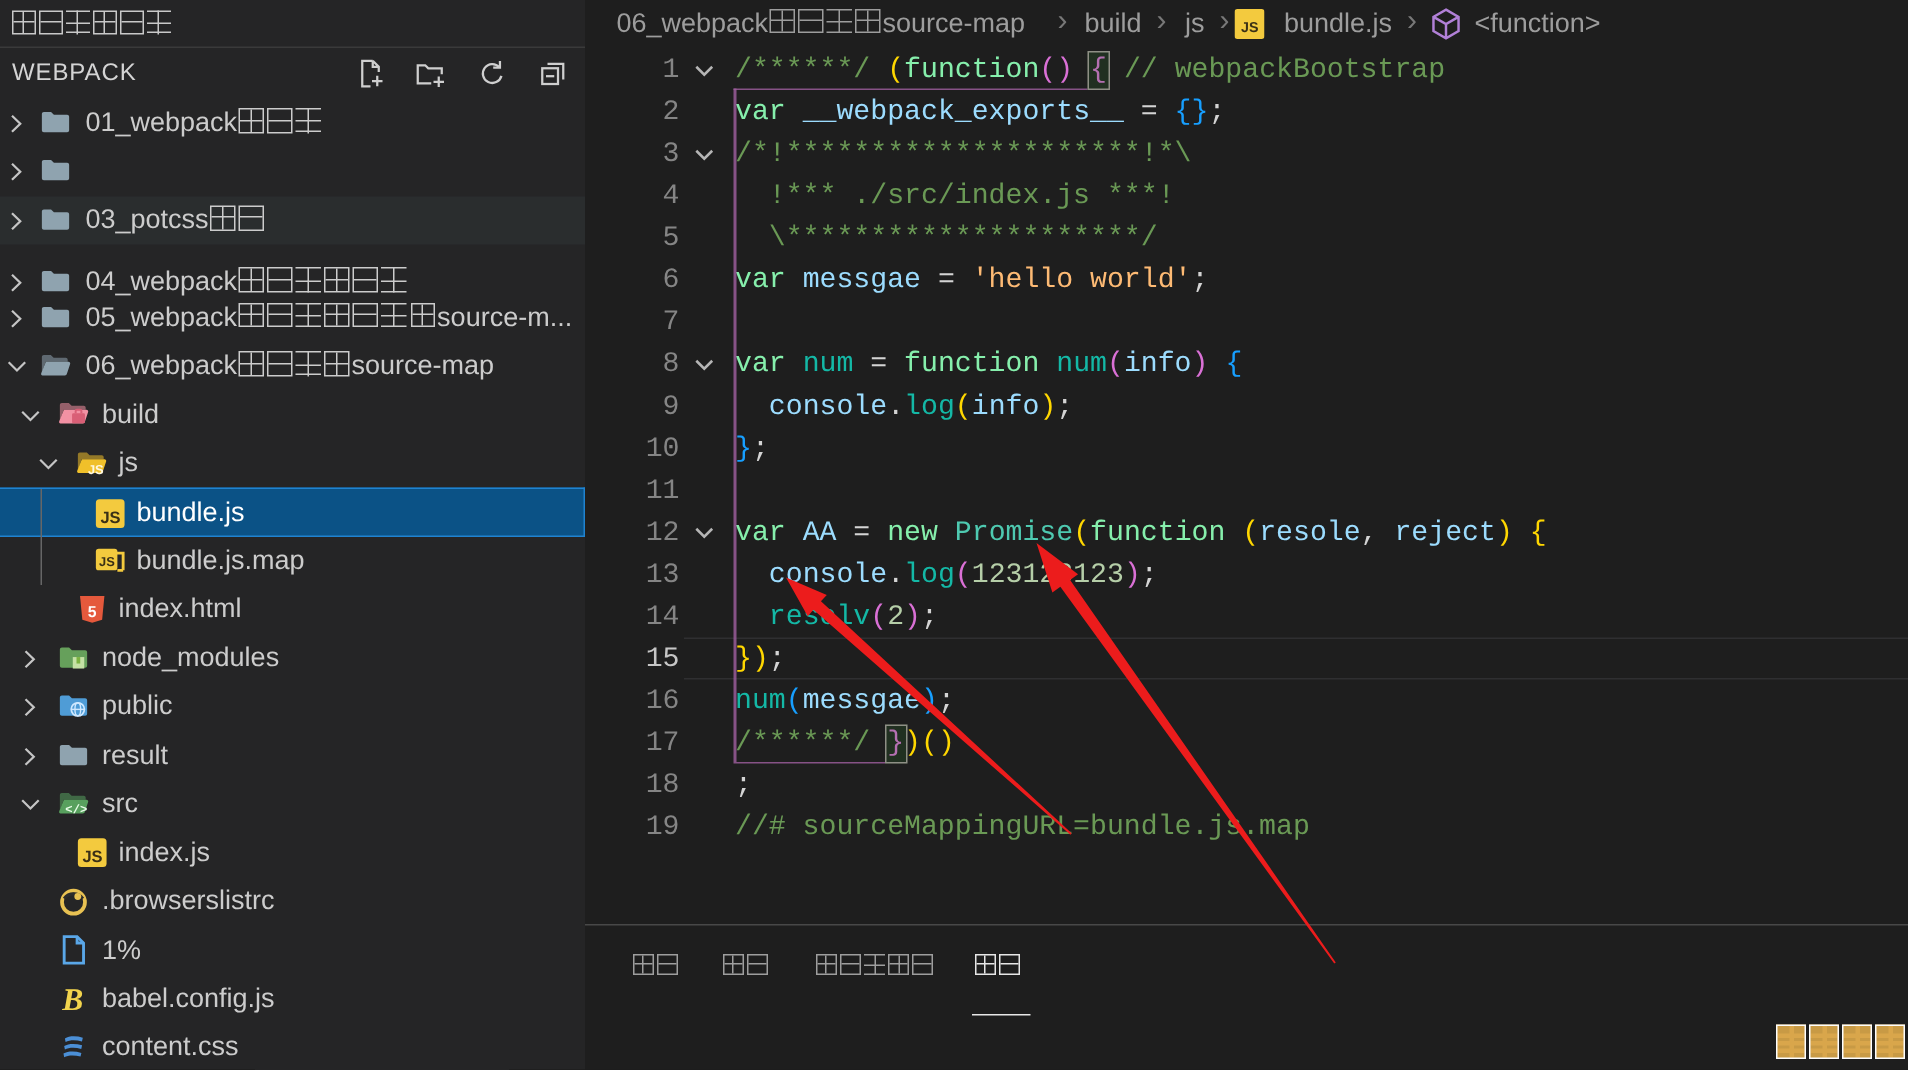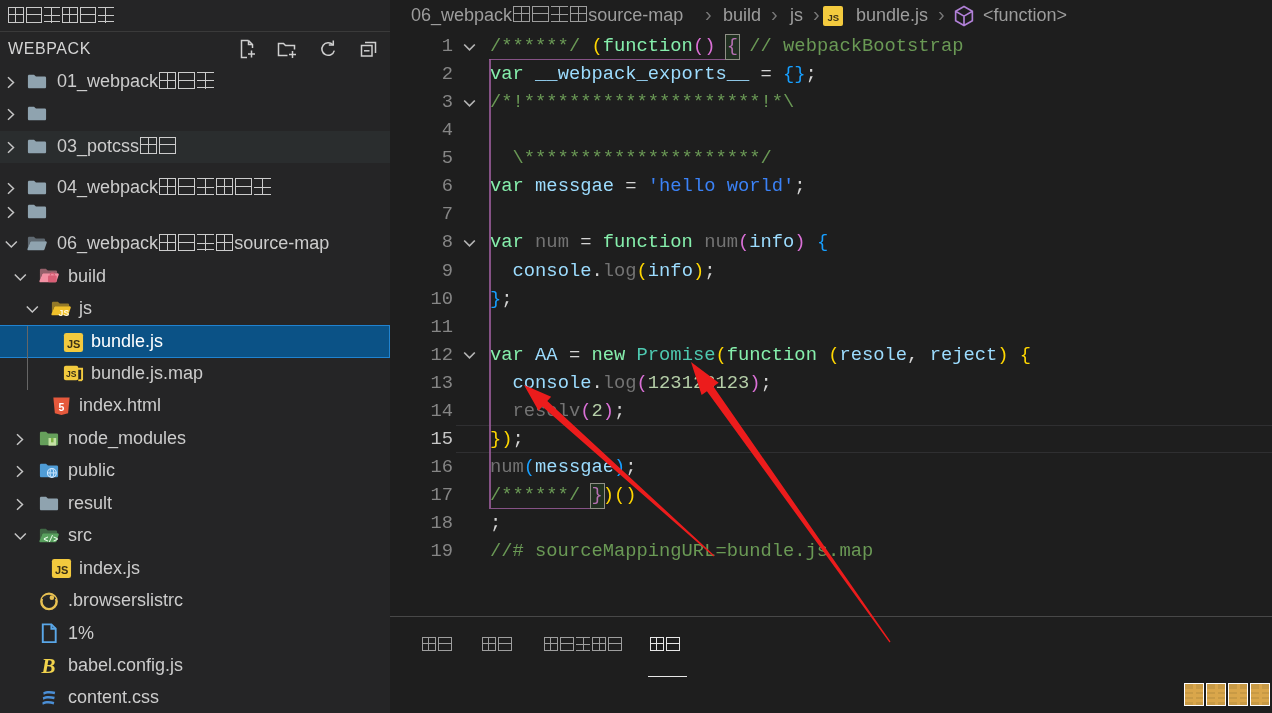--- a/index.html
+++ b/index.html
@@ -20,22 +20,22 @@
 .tlab{position:absolute;top:5.2px;font-size:18px;white-space:nowrap}
 #tguide{position:absolute;left:27px;top:326px;width:1px;height:64px;background:#666}
 #ed{position:absolute;left:390px;top:0;width:882px;height:616px;background:#1e1e1e}
 .bt,.bsep{position:absolute;top:4.5px;font-size:18px;color:#9d9d9d;white-space:nowrap}
 .bsep{color:#787878;font-size:20px;top:2.5px}
 .bjs{position:absolute;top:6px}
 .ln,.lnA{position:absolute;left:391px;width:62px;text-align:right;font-family:"Liberation Mono",monospace;font-size:18.8px;line-height:28.07px;color:#858585}
 .lnA{color:#c6c6c6}
 .fold{position:absolute;left:461px}
 .cl{position:absolute;left:490px;font-family:"Liberation Mono",monospace;font-size:18.8px;line-height:28.07px;white-space:pre}
-.c{color:#6a9955}.k{color:#86efac}.v{color:#9cdcfe}.f{color:#737373}.t{color:#4ec9b0}
-.s{color:#3b82f6}.n{color:#b5cea8}.w{color:#d4d4d4}.g{color:#ffd700}.p{color:#da70d6}.b{color:#179fff}
+.c{color:#6a9955}.k{color:#86efac}.v{color:#9cdcfe}.f{color:#14b8a6}.t{color:#4ec9b0}
+.s{color:#fdba74}.n{color:#b5cea8}.w{color:#d4d4d4}.g{color:#ffd700}.p{color:#da70d6}.b{color:#179fff}
 .mbox{position:absolute;width:15px;height:26px;border:1.2px solid #8f8f86;background:rgba(45,115,45,.22)}
 .bg1{position:absolute;background:rgba(160,95,160,.8)}
 .curb{position:absolute;left:456px;width:816px;height:1px;background:#2f2f31}
 #panel{position:absolute;left:390px;top:616px;width:882px;height:97px;background:#1e1e1e;border-top:1.5px solid #484848}
 .ptab{position:absolute;top:18.5px;font-size:15.2px;color:#9e9e9e}
 .ptab.on{color:#e7e7e7}
 #tund{position:absolute;left:258px;top:58.5px;width:39px;height:1.8px;background:#e7e7e7}
 #termln{position:absolute;left:420px;top:690px;font-family:"Liberation Mono",monospace;font-size:18.8px;font-weight:bold;color:#e3e3e3;white-space:pre}
 #wm{position:absolute;left:1183px;top:683px;white-space:nowrap}
 .wz{display:inline-block;width:20px;height:23px;margin:0 1px;border:1.7px solid #fdfdfd;background:linear-gradient(#d9a64b,#d9a64b) 0 4.5px/100% 3px no-repeat,linear-gradient(#d9a64b,#d9a64b) 0 10px/100% 3px no-repeat,linear-gradient(#d9a64b,#d9a64b) 0 15px/100% 3px no-repeat,linear-gradient(#d9a64b,#d9a64b) 8px 0/3px 100% no-repeat;background-color:#c89a45;box-sizing:border-box}
@@ -63,20 +63,21 @@
     </div>
 <div class="curb" style="top:425.0px"></div>
     <div class="curb" style="top:452.1px"></div>
 <div class="ln" style="top:32.00px">1</div>
 <div class="cl" style="top:32.00px"><span class="c">/******/ </span><span class="g">(</span><span class="k">function</span><span class="p">()</span><span class="w"> </span><span class="p">{</span><span class="w"> </span><span class="c">// webpackBootstrap</span></div>
 <div class="ln" style="top:60.07px">2</div>
 <div class="cl" style="top:60.07px"><span class="k">var</span><span class="w"> </span><span class="v">__webpack_exports__</span><span class="w"> = </span><span class="b">{}</span><span class="w">;</span></div>
 <div class="ln" style="top:88.14px">3</div>
 <div class="cl" style="top:88.14px"><span class="c">/*!*********************!*\</span></div>
 <div class="ln" style="top:116.21px">4</div>
+<div class="cl" style="top:116.21px"><span class="c">  !*** ./src/index.js ***!</span></div>
 <div class="ln" style="top:144.28px">5</div>
 <div class="cl" style="top:144.28px"><span class="c">  \*********************/</span></div>
 <div class="ln" style="top:172.35px">6</div>
 <div class="cl" style="top:172.35px"><span class="k">var</span><span class="w"> </span><span class="v">messgae</span><span class="w"> = </span><span class="s">'hello world'</span><span class="w">;</span></div>
 <div class="ln" style="top:200.42px">7</div>
 <div class="ln" style="top:228.49px">8</div>
 <div class="cl" style="top:228.49px"><span class="k">var</span><span class="w"> </span><span class="f">num</span><span class="w"> = </span><span class="k">function</span><span class="w"> </span><span class="f">num</span><span class="p">(</span><span class="v">info</span><span class="p">)</span><span class="w"> </span><span class="b">{</span></div>
 <div class="ln" style="top:256.56px">9</div>
 <div class="cl" style="top:256.56px"><span class="w">  </span><span class="v">console</span><span class="w">.</span><span class="f">log</span><span class="g">(</span><span class="v">info</span><span class="g">)</span><span class="w">;</span></div>
 <div class="ln" style="top:284.63px">10</div>
@@ -181,20 +182,21 @@
           </svg>
           <div class="tlab" style="left:57px"><span>04_webpack</span><i class="z"></i><i class="zb"></i><i class="zc"></i><i class="z"></i><i class="zb"></i><i class="zc"></i></div>
         </div>
 <div class="trow" style="top:195.50px">
           <svg class="tchev" style="left:3px;top:8.2px" width="16" height="16" viewBox="0 0 16 16">
             <path d="M5 3.2L10.5 8.5L5 13.8" fill="none" stroke="#c5c5c5" stroke-width="1.5"></path>
           </svg>
           <svg class="ticon" style="left:26px" width="22" height="22" viewBox="0 0 23 23">
             <path d="M2 5.2c0-.8.6-1.4 1.4-1.4h5l2 2h9.2c.8 0 1.4.6 1.4 1.4v9.4c0 .8-.6 1.4-1.4 1.4H3.4c-.8 0-1.4-.6-1.4-1.4z" fill="#8fa3af"></path>
           </svg>
+          <div class="tlab" style="left:57px"><span>05_webpack</span><i class="z"></i><i class="zb"></i><i class="zc"></i><i class="z"></i><i class="zb"></i><i class="zc"></i><i class="z"></i><span>source-m...</span></div>
         </div>
 <div class="trow" style="top:227.95px">
           <svg class="tchev" style="left:3px;top:8.2px" width="16" height="16" viewBox="0 0 16 16">
             <path d="M2.8 5.5L8.3 11L13.8 5.5" fill="none" stroke="#c5c5c5" stroke-width="1.5"></path>
           </svg>
           <svg class="ticon" style="left:26px" width="22" height="22" viewBox="0 0 23 23">
             <path d="M2 5.2c0-.8.6-1.4 1.4-1.4h4.8l2 2h8.4c.8 0 1.4.6 1.4 1.4v1.3H4.6L2 16.5z" fill="#8fa3af" opacity=".55"></path>
             <path d="M4.8 8.5h15.7c.9 0 1.5.8 1.2 1.6l-2.3 7c-.2.6-.7 1-1.3 1H2.4c-.7 0-1.1-.7-.9-1.3z" fill="#8fa3af"></path>
           </svg>
           <div class="tlab" style="left:57px"><span>06_webpack</span><i class="z"></i><i class="zb"></i><i class="zc"></i><i class="z"></i><span>source-map</span></div>

